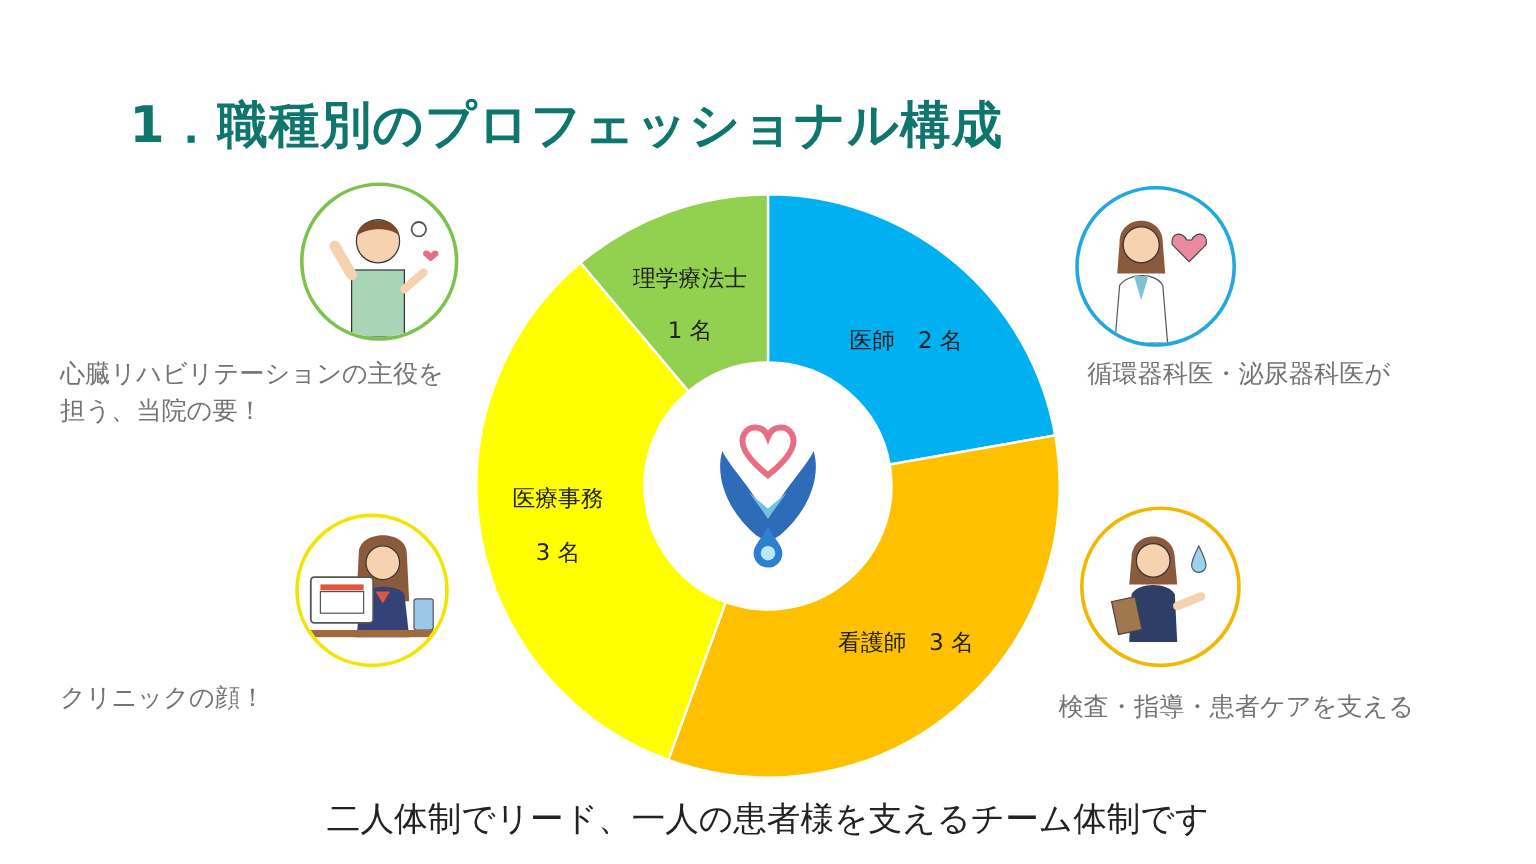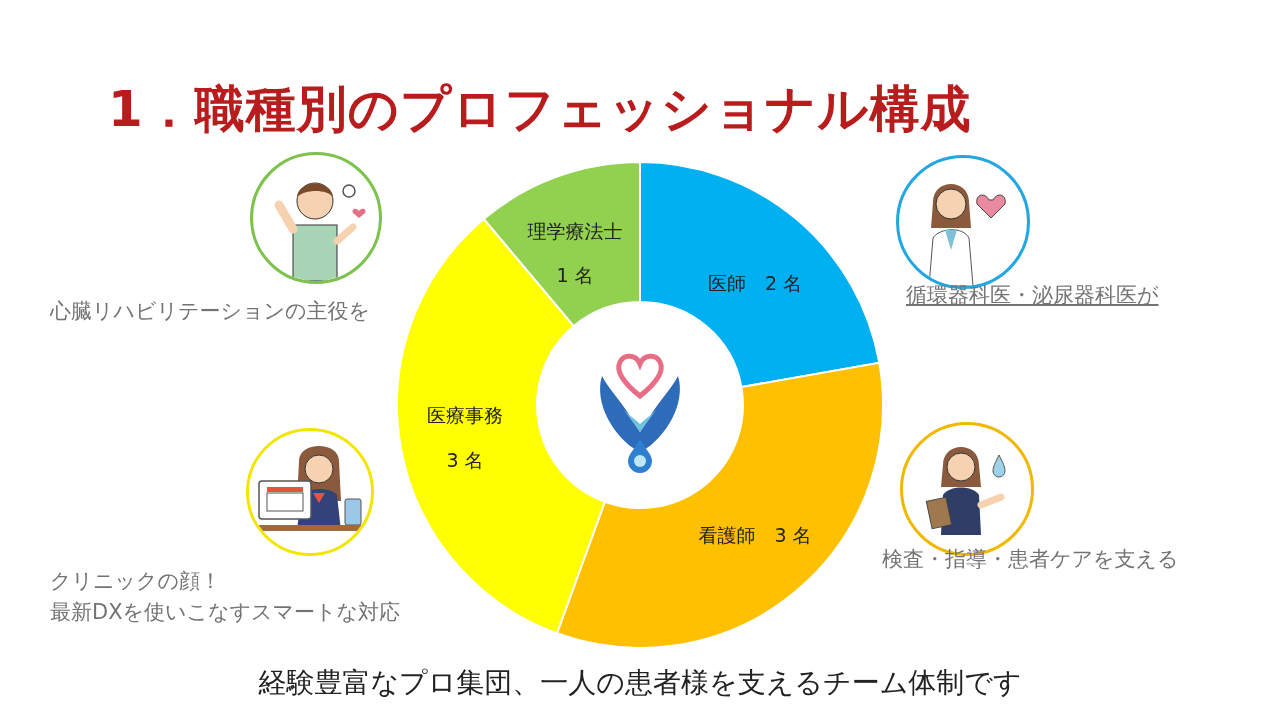--- a/index.html
+++ b/index.html
@@ -1,18 +1,18 @@
 <!DOCTYPE html>
 <html><head>
 <meta charset="utf-8">
 <style>
   html, body { margin:0; padding:0; }
   body { width:1280px; height:720px; background:#ffffff; position:relative; overflow:hidden;
          font-family:"DejaVu Sans", "Liberation Sans", sans-serif; color:#222; }
-  .title { position:absolute; left:108px; top:76px; font-size:50px; font-weight:bold; color:#b91c1c;
+  .title { position:absolute; left:108px; top:76px; font-size:42px; font-weight:bold; color:#0f766e;
            letter-spacing:1px; white-space:nowrap; }
   .donut { position:absolute; left:0; top:0; }
   .desc { position:absolute; font-size:21px; line-height:31px; color:#737373; white-space:nowrap; }
   .avatar { position:absolute; border-radius:50%; background:#fff; box-sizing:border-box; overflow:hidden; }
   .footer { position:absolute; left:0; width:1280px; top:664px; text-align:center; font-size:28px; color:#222; }
   .seg-label { font-size:19px; fill:#222; }
 </style>
 </head>
 <body>
 
@@ -50,60 +50,60 @@
     <circle cx="62" cy="46" r="18" fill="#F6D2B0" stroke="#333" stroke-width="1"></circle>
     <path d="M44,42 C46,24 78,24 80,42 C74,34 52,34 44,42 Z" fill="#7A4A2A"></path>
     <path d="M40,74 L26,50" stroke="#F6D2B0" stroke-width="9" stroke-linecap="round"></path>
     <path d="M84,86 L100,72" stroke="#F6D2B0" stroke-width="7" stroke-linecap="round"></path>
     <path d="M106,56 C103,52 98,54 100,58 L106,63 L112,58 C114,54 109,52 106,56 Z" fill="#E86E86"></path>
     <circle cx="96" cy="36" r="6" fill="none" stroke="#555" stroke-width="1.5"></circle>
   </svg>
 </div>
 <div class="desc" style="left:50px;top:296px;">
   <div>心臓リハビリテーションの主役を</div>
+  <div>担う、当院の要！</div>
 </div>
 
 <div class="avatar" style="left:896px;top:155px;width:134px;height:134px;border:3px solid #22A7E0;">
   <svg width="128" height="128" viewBox="0 0 128 128">
     <path d="M30,128 L34,80 C40,70 64,68 70,80 L74,128 Z" fill="#fff" stroke="#555" stroke-width="1"></path>
     <path d="M46,72 L52,92 L58,72 Z" fill="#7EC1D8"></path>
     <path d="M34,44 C34,20 70,20 70,44 L72,70 L32,70 Z" fill="#8B5A3C"></path>
     <circle cx="52" cy="46" r="15" fill="#F6D2B0" stroke="#333" stroke-width="1"></circle>
     <path d="M90,42 C86,34 76,36 78,46 L92,60 L106,46 C108,36 98,34 94,42 Z" fill="#E98AA0" stroke="#444" stroke-width="1"></path>
   </svg>
 </div>
-<div class="desc" style="left:906px;top:280px;text-decoration:underline;">
+<div class="desc" style="left:906px;top:296px;">
   <div>循環器科医・泌尿器科医が</div>
 </div>
 
 <div class="avatar" style="left:246px;top:428px;width:128px;height:128px;border:3px solid #F2E600;">
   <svg width="122" height="122" viewBox="0 0 122 122">
     <path d="M50,30 C50,10 90,10 90,30 L92,70 L48,70 Z" fill="#8B5A3C"></path>
     <circle cx="70" cy="38" r="14" fill="#F6D2B0" stroke="#333" stroke-width="1"></circle>
     <path d="M48,100 L52,64 C60,56 82,56 88,64 L92,100 Z" fill="#34427A"></path>
     <path d="M64,62 L70,72 L76,62 Z" fill="#E2553C"></path>
     <rect x="10" y="50" width="52" height="38" rx="3" fill="#fff" stroke="#555" stroke-width="1.5"></rect>
     <rect x="18" y="56" width="36" height="5" fill="#E2553C"></rect>
     <rect x="18" y="62" width="36" height="18" fill="none" stroke="#555" stroke-width="1"></rect>
     <rect x="96" y="68" width="16" height="26" rx="2" fill="#9CC8E8" stroke="#555" stroke-width="1"></rect>
     <rect x="6" y="94" width="110" height="6" fill="#A06A3C"></rect>
   </svg>
 </div>
 <div class="desc" style="left:50px;top:566px;">
   <div>クリニックの顔！</div>
-  <div>最新DXを使いこなすスマートな対応</div>
 </div>
 
 <div class="avatar" style="left:900px;top:422px;width:134px;height:134px;border:3px solid #F0B800;">
   <svg width="128" height="128" viewBox="0 0 128 128">
     <path d="M40,40 C40,16 76,16 76,40 L78,62 L38,62 Z" fill="#8B5A3C"></path>
     <circle cx="58" cy="42" r="14" fill="#F6D2B0" stroke="#333" stroke-width="1"></circle>
     <path d="M38,110 L40,70 C46,60 70,60 76,70 L78,110 Z" fill="#2F3E66"></path>
     <rect x="26" y="74" width="20" height="28" fill="#A07850" stroke="#444" stroke-width="1" transform="rotate(-12 36 88)"></rect>
     <path d="M78,80 L98,72" stroke="#F6D2B0" stroke-width="7" stroke-linecap="round"></path>
     <path d="M96,30 C92,38 90,42 90,46 A6,6 0 0 0 102,46 C102,42 100,38 96,30 Z" fill="#9CD2EA" stroke="#555" stroke-width="1"></path>
   </svg>
 </div>
-<div class="desc" style="left:882px;top:544px;">
+<div class="desc" style="left:882px;top:574px;">
   <div>検査・指導・患者ケアを支える</div>
 </div>
 
-<div class="footer">経験豊富なプロ集団、一人の患者様を支えるチーム体制です</div>
+<div class="footer">二人体制でリード、一人の患者様を支えるチーム体制です</div>
 
 </body></html>

